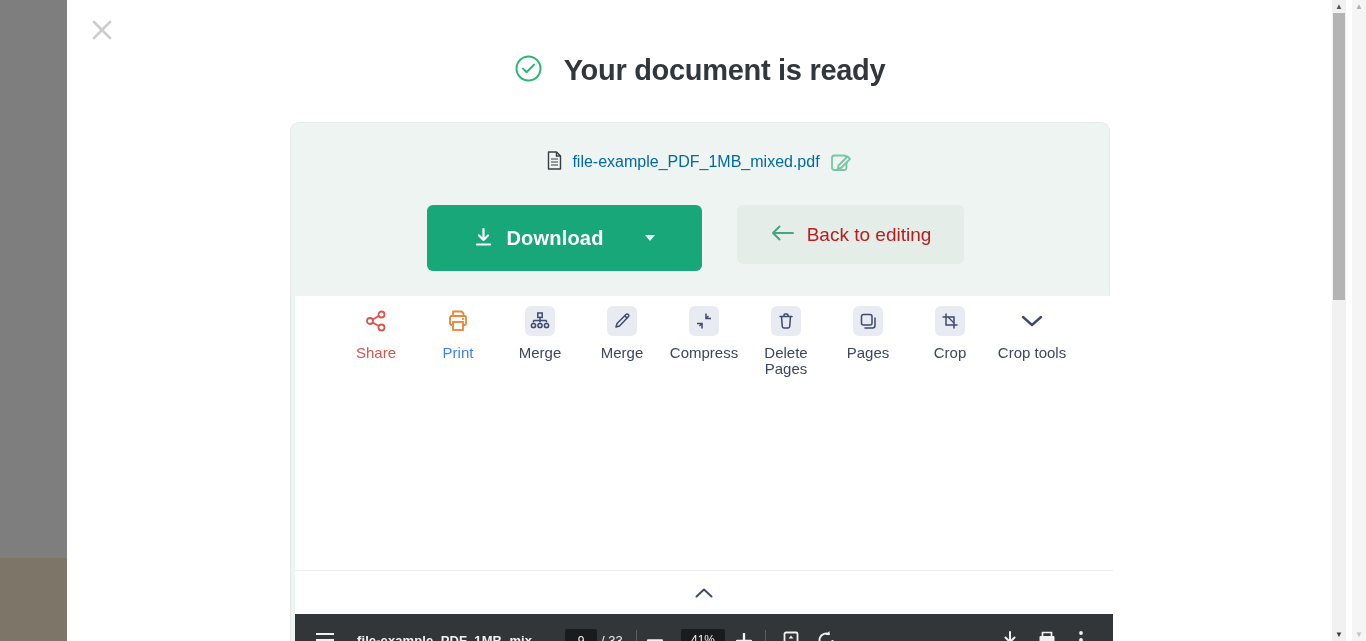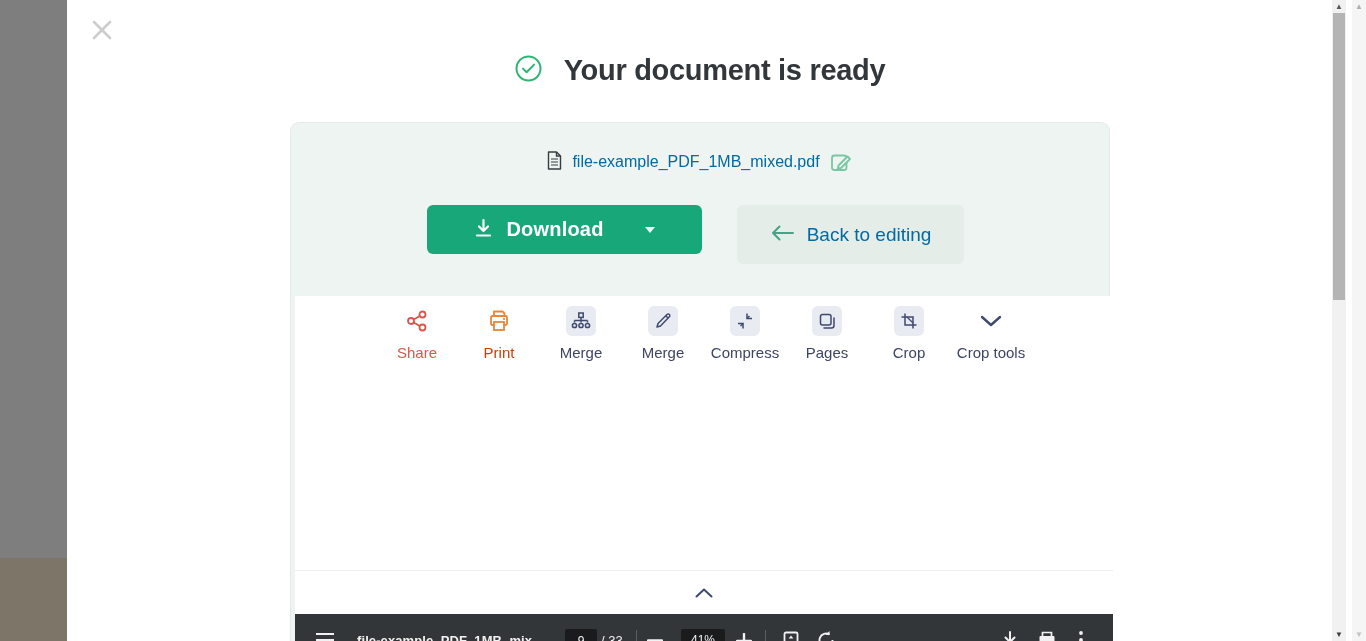--- a/index.html
+++ b/index.html
@@ -18,34 +18,34 @@
   
   #header{left:0px;top:48px;width:1266px;height:44px;display:flex;align-items:center;justify-content:center;gap:22px;}
   #page-title{font-size:29px;font-weight:bold;color:#32373c;letter-spacing:-0.3px;}
 
   
   #card{left:223px;top:122px;width:820px;height:519px;background:#eef4f1;border:1px solid #e4eae6;border-bottom:none;border-radius:9px 9px 0 0;box-sizing:border-box;}
   #file-row{left:0;top:26px;width:818px;height:26px;display:flex;align-items:center;justify-content:center;gap:10px;}
   #file-name{font-size:16px;color:#0369a1;}
   #edit-name-btn{cursor:pointer;display:flex;align-items:center;}
 
-  #download-btn{left:136px;top:82px;width:275px;height:49px;background:#17a778;border:none;border-radius:6px;cursor:pointer;display:flex;align-items:center;justify-content:center;gap:13px;}
+  #download-btn{left:136px;top:82px;width:275px;height:66px;background:#17a778;border:none;border-radius:6px;cursor:pointer;display:flex;align-items:center;justify-content:center;gap:13px;}
   #download-label{color:#fff;font-size:20px;font-weight:bold;letter-spacing:.2px;}
   #download-caret{width:0;height:0;border-left:5px solid transparent;border-right:5px solid transparent;border-top:6px solid #eafff6;margin-left:28px;}
   #back-btn{left:446px;top:82px;width:227px;height:59px;background:#e4ede8;border:none;border-radius:6px;cursor:pointer;display:flex;align-items:center;justify-content:center;gap:12px;}
-  #back-label{color:#0369a1;font-size:19px;text-align:right;}
+  #back-label{color:#b91c1c;font-size:19px;text-align:right;}
 
   #card-white{left:4px;top:173px;width:818px;height:345px;background:#fff;}
   #tools-row{left:0;top:10px;width:818px;display:flex;justify-content:center;}
   .tool{width:82px;display:flex;flex-direction:column;align-items:center;cursor:pointer;}
   .tool-tile{width:30px;height:30px;border-radius:6px;background:#e9ebf3;display:flex;align-items:center;justify-content:center;}
   .tool-free{width:30px;height:30px;display:flex;align-items:center;justify-content:center;}
   .tool-label{margin-top:9px;font-size:15px;color:#3d4563;text-align:center;line-height:16px;}
   .tool-label.red{color:#d9564b;}
-  .tool-label.orange{color:#c2410c;}
+  .tool-label.orange{color:#3b82f6;}
 
   #collapse-row{left:0;top:274px;width:818px;height:44px;border-top:1px solid #ededed;display:flex;align-items:center;justify-content:center;cursor:pointer;}
 
   
   #pdf-toolbar{left:0;top:318px;width:818px;height:52px;background:#333639;}
   .tb{position:absolute;display:flex;align-items:center;justify-content:center;color:#f1f1f1;}
   #tb-filename{left:62px;top:0;height:52px;font-size:13px;font-weight:bold;letter-spacing:.1px;}
   .tb-box{background:#191b1c;border:none;border-radius:2px;color:#f1f1f1;font-size:12px;text-align:center;font-family:"Liberation Sans",sans-serif;}
   #tb-pagebox{left:270px;top:15px;width:28px;height:22px;}
   #tb-pagetotal{left:306px;top:0;height:52px;font-size:13px;}
@@ -185,20 +185,29 @@
               <svg width="20" height="20" viewBox="0 0 20 20">
                   <path d="M12 2.5 v5 h5" fill="none" stroke="#3f4a6e" stroke-width="1.5"></path>
                   <path d="M12 7.5 l2.5 -2.5" stroke="#3f4a6e" stroke-width="1.5"></path>
                   <path d="M8 17.5 v-5 h-5" fill="none" stroke="#3f4a6e" stroke-width="1.5"></path>
                   <path d="M8 12.5 l-2.5 2.5" stroke="#3f4a6e" stroke-width="1.5"></path>
                 </svg>
             </span>
             <span class="tool-label">Compress</span>
           </div>
 
+          <div class="tool">
+            <span class="tool-tile">
+              <svg width="20" height="20" viewBox="0 0 20 20">
+                  <path d="M4 5.5 h12 M8 5.5 V4 a1 1 0 0 1 1 -1 h2 a1 1 0 0 1 1 1 v1.5" fill="none" stroke="#3f4a6e" stroke-width="1.5" stroke-linecap="round"></path>
+                  <path d="M5.5 5.5 l.8 10 a1.5 1.5 0 0 0 1.5 1.4 h4.4 a1.5 1.5 0 0 0 1.5 -1.4 l.8 -10" fill="none" stroke="#3f4a6e" stroke-width="1.5" stroke-linejoin="round"></path>
+                </svg>
+            </span>
+            <span class="tool-label">Delete Pages</span>
+          </div>
 
           <div class="tool">
             <span class="tool-tile">
               <svg width="20" height="20" viewBox="0 0 20 20">
                   <rect x="3.5" y="3.5" width="10.5" height="10.5" rx="2" fill="none" stroke="#3f4a6e" stroke-width="1.5"></rect>
                   <path d="M7 17 h7.5 a2.5 2.5 0 0 0 2.5 -2.5 V7" fill="none" stroke="#3f4a6e" stroke-width="1.5" stroke-linecap="round"></path>
                 </svg>
             </span>
             <span class="tool-label">Pages</span>
           </div>

